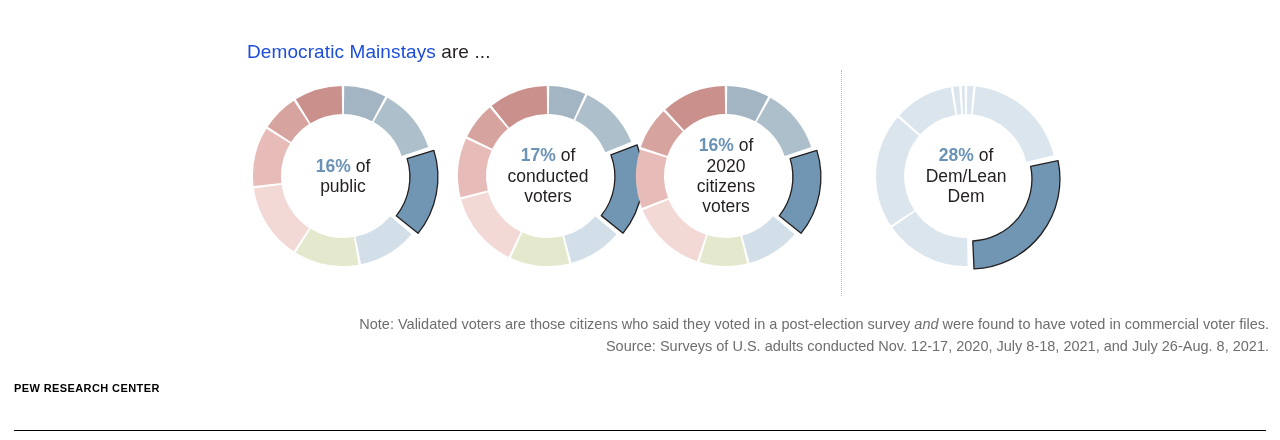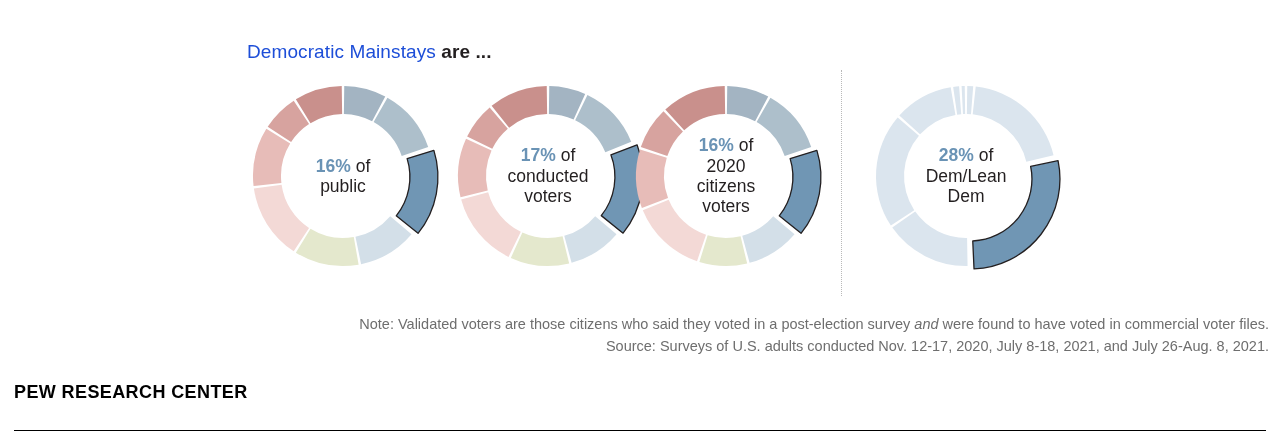--- a/index.html
+++ b/index.html
@@ -32,21 +32,21 @@
     font-size: 19px;
     letter-spacing: 0.1px;
     white-space: nowrap;
   }
   .chart-title .hl {
     color: #1d4ed8;
     font-weight: normal;
   }
   .chart-title .rest {
     color: #231f20;
-    font-weight: bold;
+    font-weight: normal;
   }
 
   
   .donuts {
     position: absolute;
     left: 0;
     top: 76px;
     width: 1280px;
     height: 222px;
   }
@@ -102,21 +102,21 @@
     line-height: 1.52;
     color: #6e6e6e;
     text-align: right;
   }
   .notes .it { font-style: italic; }
 
   .brand {
     position: absolute;
     left: 14px;
     top: 382px;
-    font-size: 18px;
+    font-size: 11px;
     font-weight: bold;
     letter-spacing: 0.4px;
     color: #000000;
   }
 
   .rule {
     position: absolute;
     left: 14px;
     top: 430px;
     width: 1252px;

